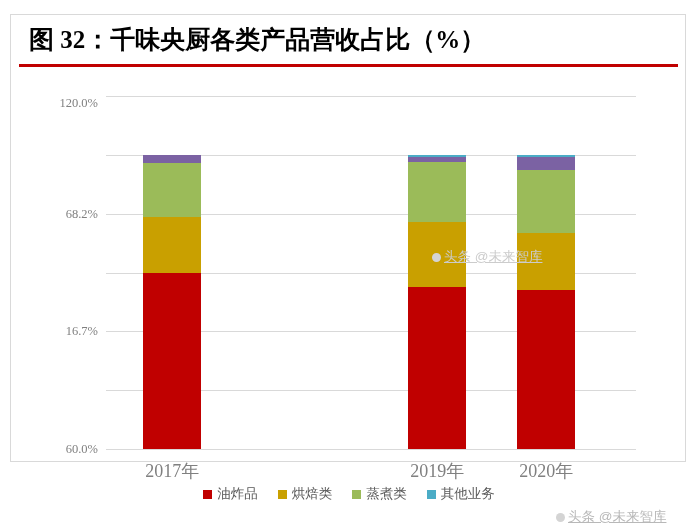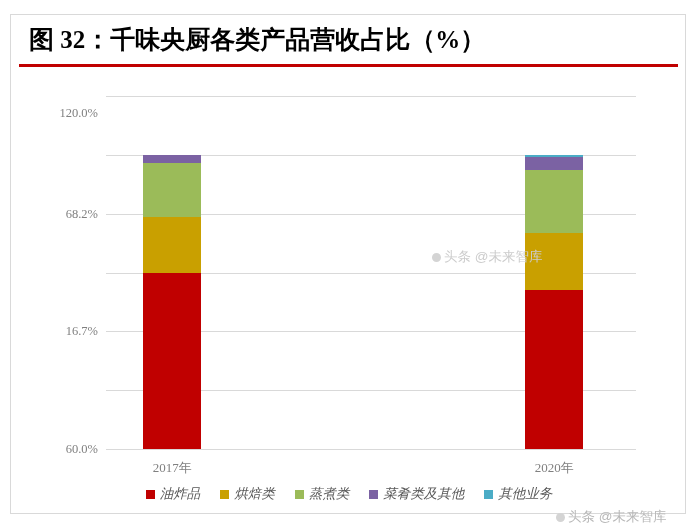--- a/index.html
+++ b/index.html
@@ -14,21 +14,21 @@
     overflow: hidden;
     position: relative;
   }
 
   
   #figure {
     position: absolute;
     left: 10px;
     top: 14px;
     width: 676px;
-    height: 500px;
+    height: 448px;
     border: 1px solid #d9d9d9;
     box-sizing: border-box;
     background: #ffffff;
   }
 
   
   #title-bar {
     position: absolute;
     left: 0;
     top: 0;
@@ -108,62 +108,62 @@
   .seg {
     width: 100%;
   }
   .xtick-label {
     position: absolute;
     top: 100%;
     margin-top: 10px;
     left: 50%;
     transform: translateX(-50%);
     font-family: "Liberation Serif", serif;
-    font-size: 13px;
+    font-size: 18px;
     color: #808080;
     white-space: nowrap;
   }
 
   
   #legend {
     position: absolute;
     left: 0;
     top: 470px;
     width: 676px;
     display: flex;
     justify-content: center;
     align-items: center;
     gap: 20px;
   }
   .legend-item {
     display: flex;
     align-items: center;
     gap: 5px;
     white-space: nowrap;
-    font-style: italic;
   }
   .legend-swatch {
     width: 9px;
     height: 9px;
     flex: 0 0 auto;
   }
   .legend-label {
     font-family: "Liberation Serif", serif;
     font-size: 13.5px;
     color: #595959;
   }
 
   
   .watermark {
     position: absolute;
     color: #c9c9c9;
     font-size: 13px;
     white-space: nowrap;
     pointer-events: none;
     font-family: "Liberation Sans", sans-serif;
+    text-decoration: underline;
   }
   #watermark-center {
     left: 432px;
     top: 248px;
     font-size: 13.5px;
     color: #cccccc;
   }
   #watermark-bottom {
     left: 556px;
     top: 508px;
@@ -187,21 +187,21 @@
 
   <div id="title-bar">
     <div id="title-text">图 32：千味央厨各类产品营收占比（%）</div>
     <div id="title-rule"></div>
   </div>
 
   <div id="plot-wrap">
     <div id="plot">
 
     <div class="gridline" style="top: 0px;">
-          <div class="ytick-label" style="top: 17px;">120.0%</div>
+          <div class="ytick-label" style="top: 7px;">120.0%</div>
         </div>
         <div class="gridline" style="top: 58.8333px;">
           <div class="ytick-label" style="top: 58.8333px;">68.2%</div>
         </div>
         <div class="gridline" style="top: 117.667px;">
           <div class="ytick-label" style="top: 117.667px;">16.7%</div>
         </div>
         <div class="gridline" style="top: 176.5px;">
           <div class="ytick-label" style="top: 176.5px; margin-left: 42px;">60.0%</div>
         </div>
@@ -210,21 +210,31 @@
         <div class="gridline" style="top: 353px;"></div>
         <div class="bar-slot" style="left: 0px; width: 132.5px;">
           <div class="bar" style="width: 58px; left: 37.25px;">
             <div class="seg" title="油炸品 2017年: 59.7%" style="height: 175.618px; background: rgb(192, 0, 0);"></div>
             <div class="seg" title="烘焙类 2017年: 19.1%" style="height: 56.1858px; background: rgb(201, 160, 0);"></div>
             <div class="seg" title="蒸煮类 2017年: 18.5%" style="height: 54.4208px; background: rgb(155, 187, 89);"></div>
             <div class="seg" title="菜肴类及其他 2017年: 2.7%" style="height: 7.9425px; background: rgb(123, 98, 163);"></div>
           </div>
           <div class="xtick-label">2017年</div>
         </div>
-        <div class="bar-slot" style="left: 382px; width: 132.5px;">
+        <div class="bar-slot" style="left: 265px; width: 132.5px;">
+          <div class="bar" style="width: 58px; left: 37.25px;">
+            <div class="seg" title="油炸品 2019年: 55%" style="height: 161.792px; background: rgb(192, 0, 0);"></div>
+            <div class="seg" title="烘焙类 2019年: 22.1%" style="height: 65.0108px; background: rgb(201, 160, 0);"></div>
+            <div class="seg" title="蒸煮类 2019年: 20.5%" style="height: 60.3042px; background: rgb(155, 187, 89);"></div>
+            <div class="seg" title="菜肴类及其他 2019年: 1.7%" style="height: 5.00083px; background: rgb(123, 98, 163);"></div>
+            <div class="seg" title="其他业务 2019年: 0.7%" style="height: 2.05917px; background: rgb(75, 172, 198);"></div>
+          </div>
+          <div class="xtick-label">2019年</div>
+        </div>
+        <div class="bar-slot" style="left: 374px; width: 132.5px;">
           <div class="bar" style="width: 58px; left: 37.25px;">
             <div class="seg" title="油炸品 2020年: 53.9%" style="height: 158.556px; background: rgb(192, 0, 0);"></div>
             <div class="seg" title="烘焙类 2020年: 19.5%" style="height: 57.3625px; background: rgb(201, 160, 0);"></div>
             <div class="seg" title="蒸煮类 2020年: 21.5%" style="height: 63.2458px; background: rgb(155, 187, 89);"></div>
             <div class="seg" title="菜肴类及其他 2020年: 4.4%" style="height: 12.9433px; background: rgb(123, 98, 163);"></div>
             <div class="seg" title="其他业务 2020年: 0.7%" style="height: 2.05917px; background: rgb(75, 172, 198);"></div>
           </div>
           <div class="xtick-label">2020年</div>
         </div>
       </div>
@@ -238,24 +248,20 @@
       </div>
       <div class="legend-item">
         <span class="legend-swatch" style="background: rgb(201, 160, 0);"></span>
         <span class="legend-label">烘焙类</span>
       </div>
       <div class="legend-item">
         <span class="legend-swatch" style="background: rgb(155, 187, 89);"></span>
         <span class="legend-label">蒸煮类</span>
       </div>
       <div class="legend-item">
-        <span class="legend-swatch" style="background: rgb(123, 98, 163);"></span>
-        <span class="legend-label">菜肴类及其他</span>
-      </div>
-      <div class="legend-item">
         <span class="legend-swatch" style="background: rgb(75, 172, 198);"></span>
         <span class="legend-label">其他业务</span>
       </div>
     </div>
 
 </div>
 
 <div class="watermark" id="watermark-center">
   <span class="wm-dot"></span><span>头条 @未来智库</span>
 </div>

